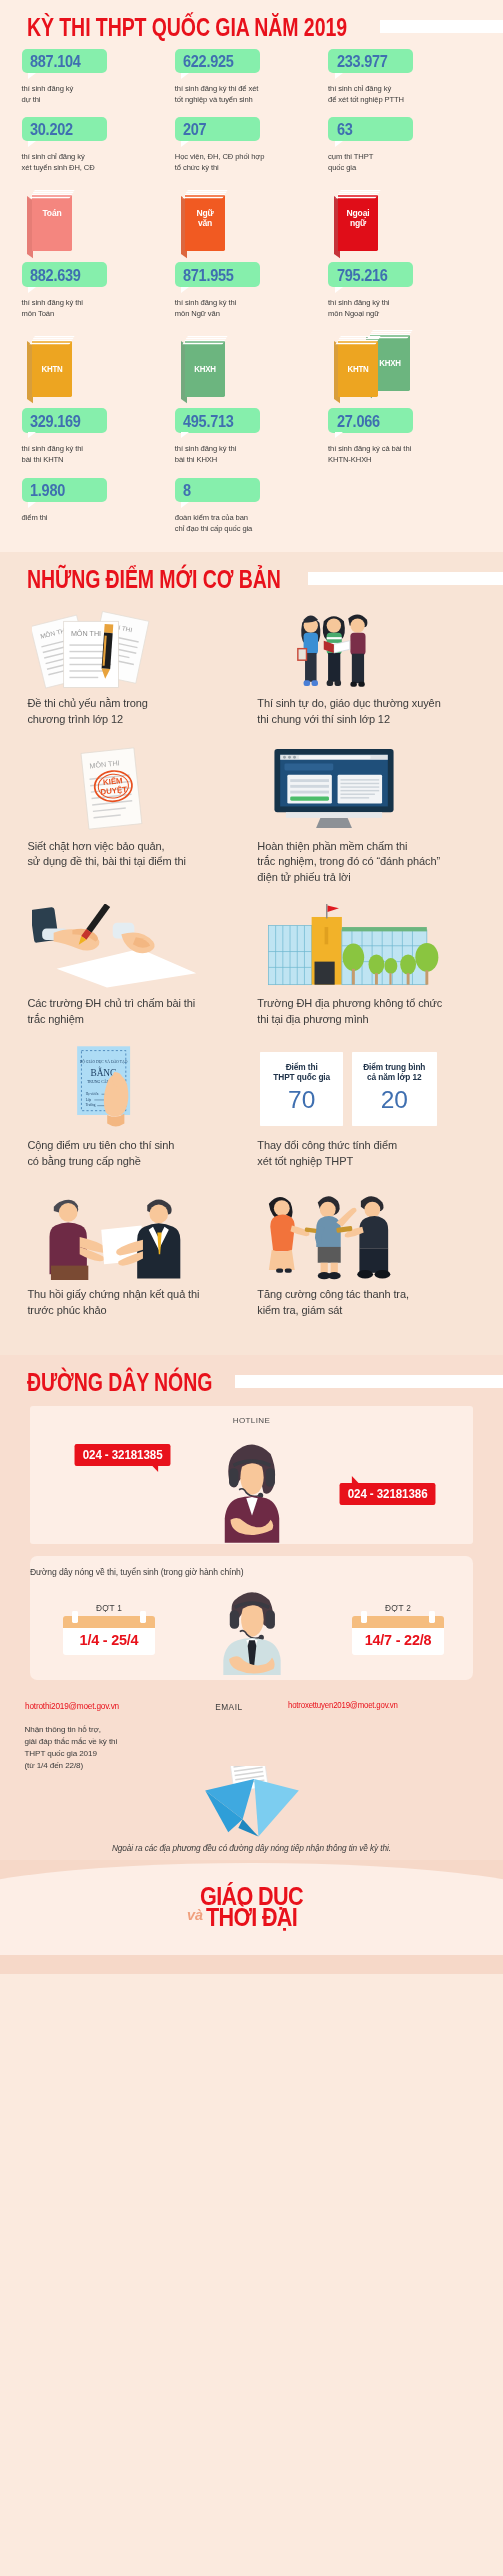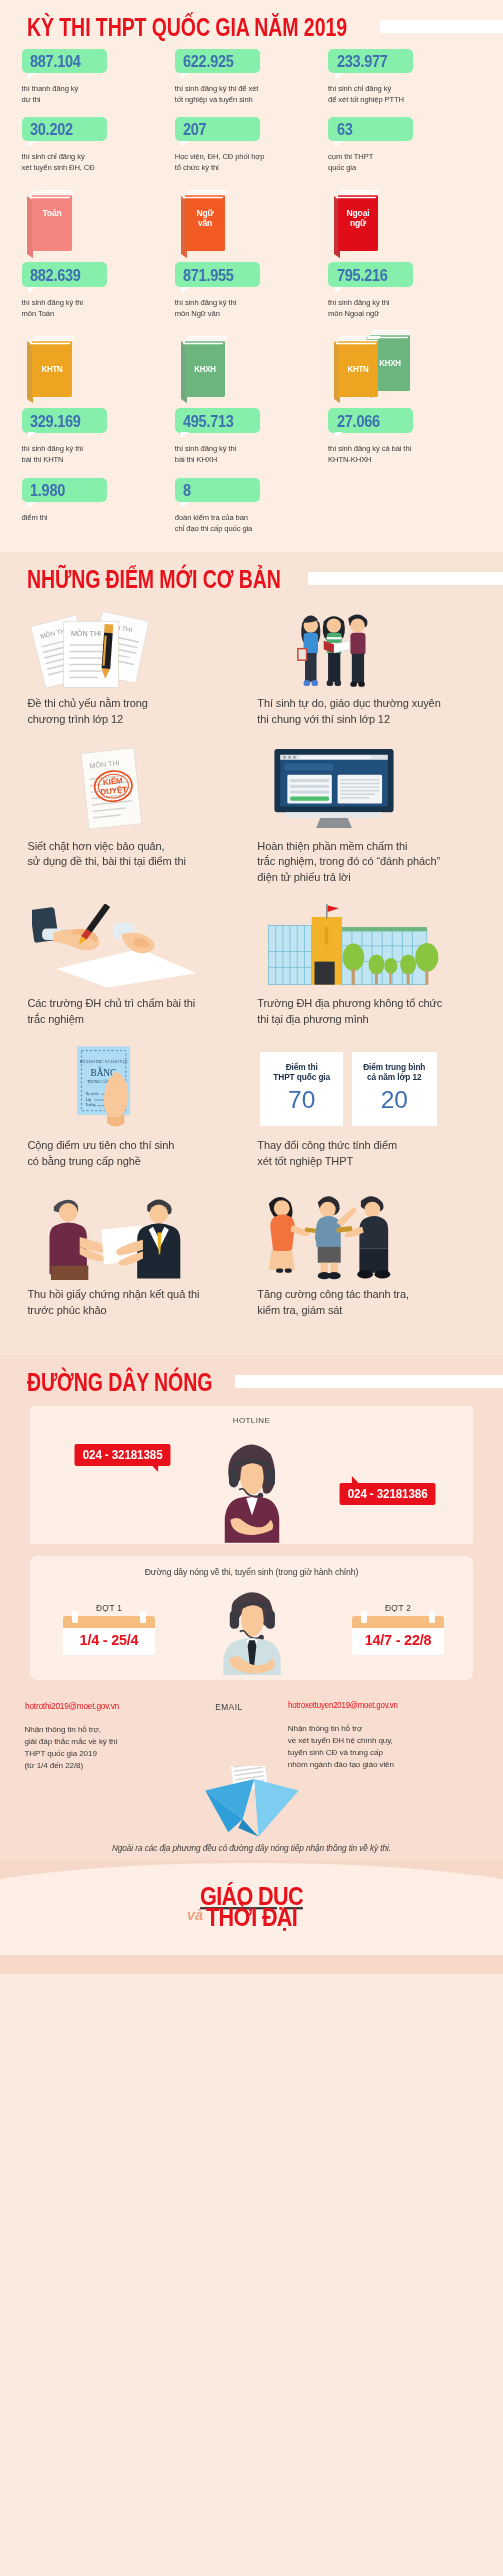--- a/index.html
+++ b/index.html
@@ -203,21 +203,21 @@
   
   .dt-card {
     margin: 0 30px 10px 30px;
     background: #fdeee6;
     border-radius: 7.2px;
     padding: 11.5px 0 0 0;
     position: relative;
     min-height: 124px;
   }
   .dt-title {
-    text-align: center;
+    text-align: left;
     font-size: 8.6px;
     color: #3b3b3b;
     letter-spacing: -0.1px;
     margin-bottom: 7.2px;
   }
   .dt-body { position: relative; height: 91px; }
   .cal { position: absolute; width: 92px; top: 19px; }
   .cal.left  { left: 33px; }
   .cal.right { right: 29px; }
   .cal-name {
@@ -265,21 +265,21 @@
   .footer-curve {
     position: relative; height: 95px; overflow: hidden; background: #f6d8c8;
   }
   .footer-curve::before {
     content: ""; position: absolute;
     left: -14%; right: -14%; top: 2.9px; height: 187px;
     background: #fdeee6; border-radius: 50% 50% 0 0 / 43px 43px 0 0;
   }
   .logo {
     position: absolute; left: 0; right: 0; top: 27px;
-    text-align: center; line-height: .86; text-decoration: underline;
+    text-align: center; line-height: .86;
   }
   .logo .l1 {
     color: #e8111b; font-size: 23px; font-weight: 700; letter-spacing: -0.7px;
     display: block; transform: scaleY(1.12) scaleX(0.94);
   }
   .logo .l2wrap { position: relative; display: inline-block; margin-top: 0.7px; }
   .logo .l2 {
     color: #e8111b; font-size: 23px; font-weight: 700; letter-spacing: -0.7px;
     display: block; transform: scaleY(1.12) scaleX(0.94);
   }
@@ -301,21 +301,21 @@
     <div class="sec-title-wrap">
       <div class="sec-title">KỲ THI THPT QUỐC GIA NĂM 2019</div>
       <div class="sec-title-bar"></div>
     </div>
 
     <div class="stat-row">
       <div class="stat-cell">
         <div class="bubble bubble-wide">
           <span class="num">887.104</span>
         </div>
-        <div class="stat-label">thí thanh đăng ký
+        <div class="stat-label">thí sinh đăng ký
 dự thi</div>
       </div>
       <div class="stat-cell">
         <div class="bubble bubble-wide">
           <span class="num">622.925</span>
         </div>
         <div class="stat-label">thí sinh đăng ký thi để xét
 tốt nghiệp và tuyển sinh</div>
       </div>
       <div class="stat-cell">
@@ -907,24 +907,20 @@
         <div class="em-desc">Nhận thông tin hỗ trợ,
 giải đáp thắc mắc về kỳ thi
 THPT quốc gia 2019
 (từ 1/4 đến 22/8)</div>
       </div>
       <div class="em-mid">
         <div class="em-label">EMAIL</div>
       </div>
       <div class="em-col right">
         <span class="em-addr">hotroxettuyen2019@moet.gov.vn</span>
-        <div class="em-desc">Nhận thông tin hỗ trợ
-về xét tuyển ĐH hệ chính quy,
-tuyển sinh CĐ và trung cấp
-nhóm ngành đào tạo giáo viên</div>
       </div>
     </div>
 
     <div class="plane-wrap">
       <div style="position:absolute;left:50%;transform:translateX(-50%);top:-5.8px;">
         <svg width="108" height="75" viewBox="0 0 150 104">
           <g transform="rotate(-8 60 20)">
             <rect x="48" y="-10" width="48" height="44" fill="#ffffff" stroke="#e2e2e2"></rect>
             <g stroke="#d5d5d5" stroke-width="2">
               <path d="M52 0 h40 M52 6 h40 M52 12 h40 M52 18 h40 M52 24 h40"></path>

